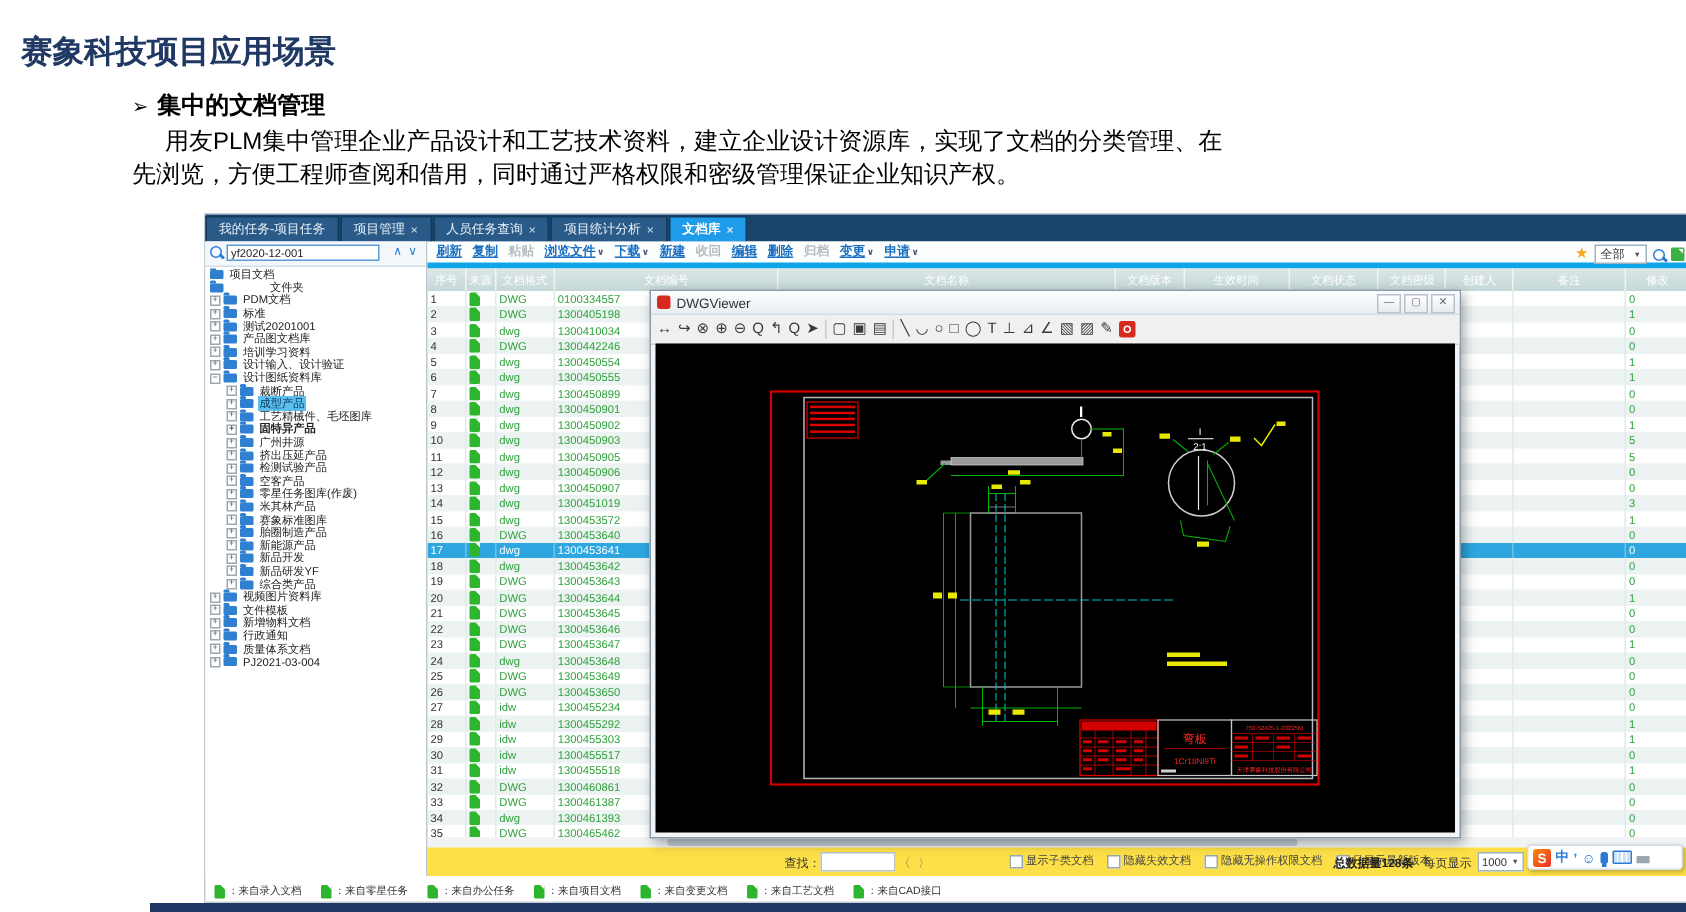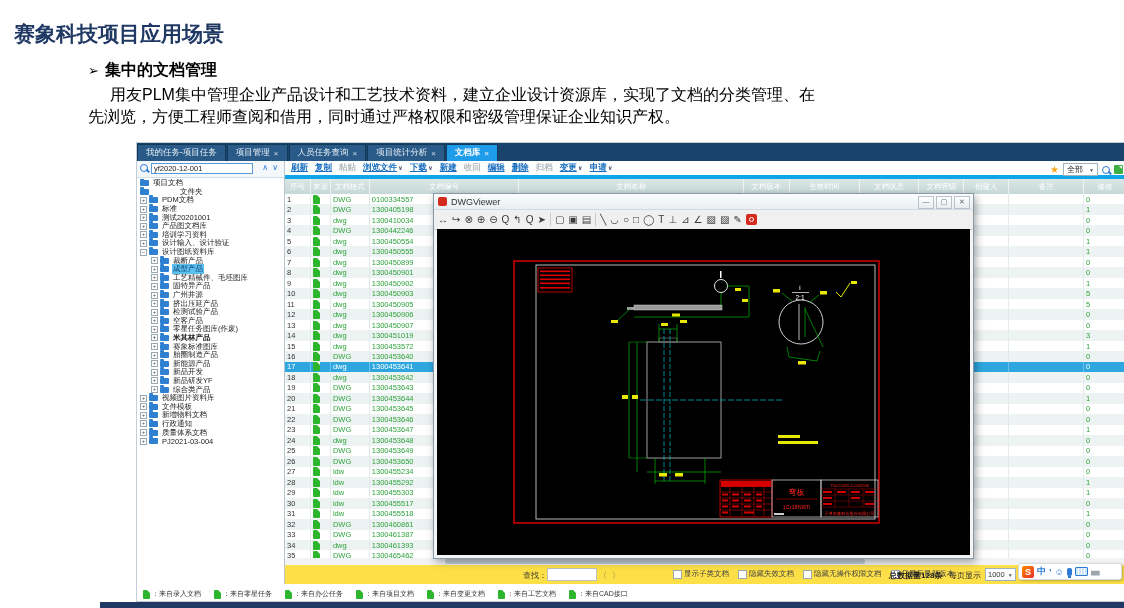--- a/index.html
+++ b/index.html
@@ -211,21 +211,21 @@
         <div class="tnode sel" style="padding-left: 14px;">
           <span class="exp">+</span>
           <span class="folder"></span>
           <span class="tlabel">成型产品</span>
         </div>
         <div class="tnode" style="padding-left: 14px;">
           <span class="exp">+</span>
           <span class="folder"></span>
           <span class="tlabel">工艺精械件、毛坯图库</span>
         </div>
-        <div class="tnode" style="padding-left: 14px;">
+        <div class="tnode" style="padding-left: 14px; font-weight: bold;">
           <span class="exp">+</span>
           <span class="folder"></span>
           <span class="tlabel">固特异产品</span>
         </div>
         <div class="tnode" style="padding-left: 14px;">
           <span class="exp">+</span>
           <span class="folder"></span>
           <span class="tlabel">广州井源</span>
         </div>
         <div class="tnode" style="padding-left: 14px;">
@@ -241,21 +241,21 @@
         <div class="tnode" style="padding-left: 14px;">
           <span class="exp">+</span>
           <span class="folder"></span>
           <span class="tlabel">空客产品</span>
         </div>
         <div class="tnode" style="padding-left: 14px;">
           <span class="exp">+</span>
           <span class="folder"></span>
           <span class="tlabel">零星任务图库(作废)</span>
         </div>
-        <div class="tnode" style="padding-left: 14px; font-weight: bold;">
+        <div class="tnode" style="padding-left: 14px;">
           <span class="exp">+</span>
           <span class="folder"></span>
           <span class="tlabel">米其林产品</span>
         </div>
         <div class="tnode" style="padding-left: 14px;">
           <span class="exp">+</span>
           <span class="folder"></span>
           <span class="tlabel">赛象标准图库</span>
         </div>
         <div class="tnode" style="padding-left: 14px;">

